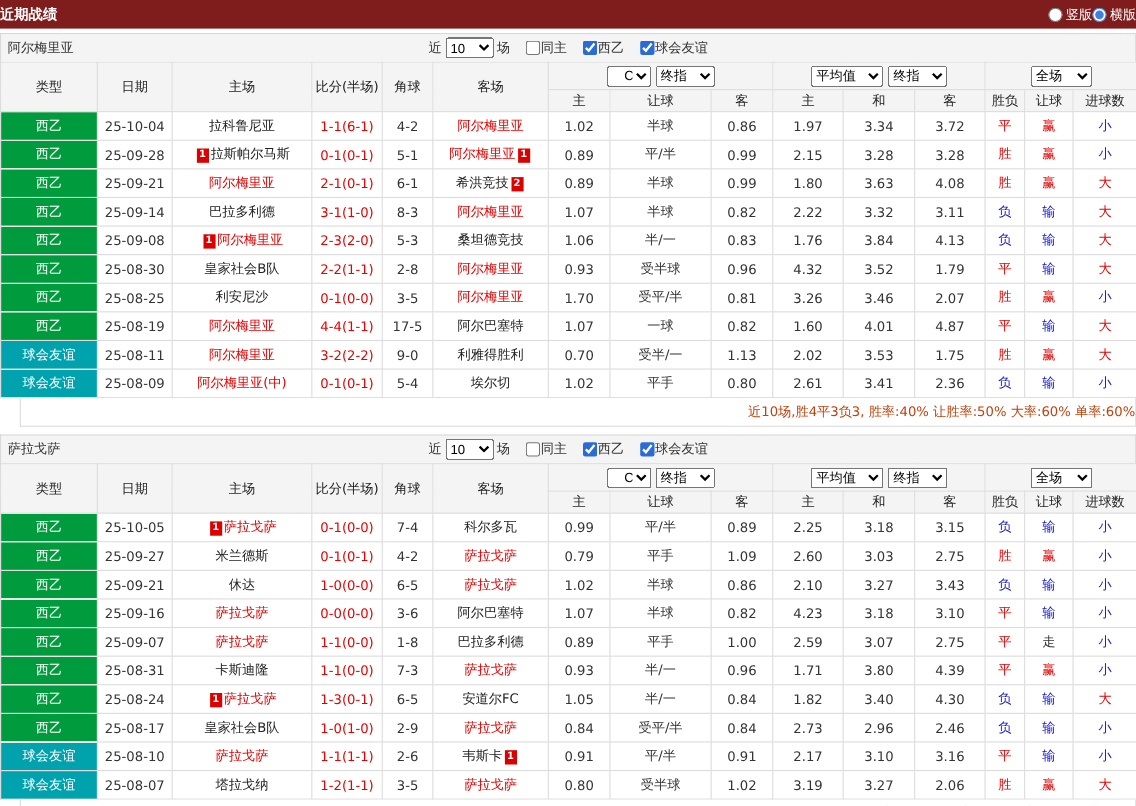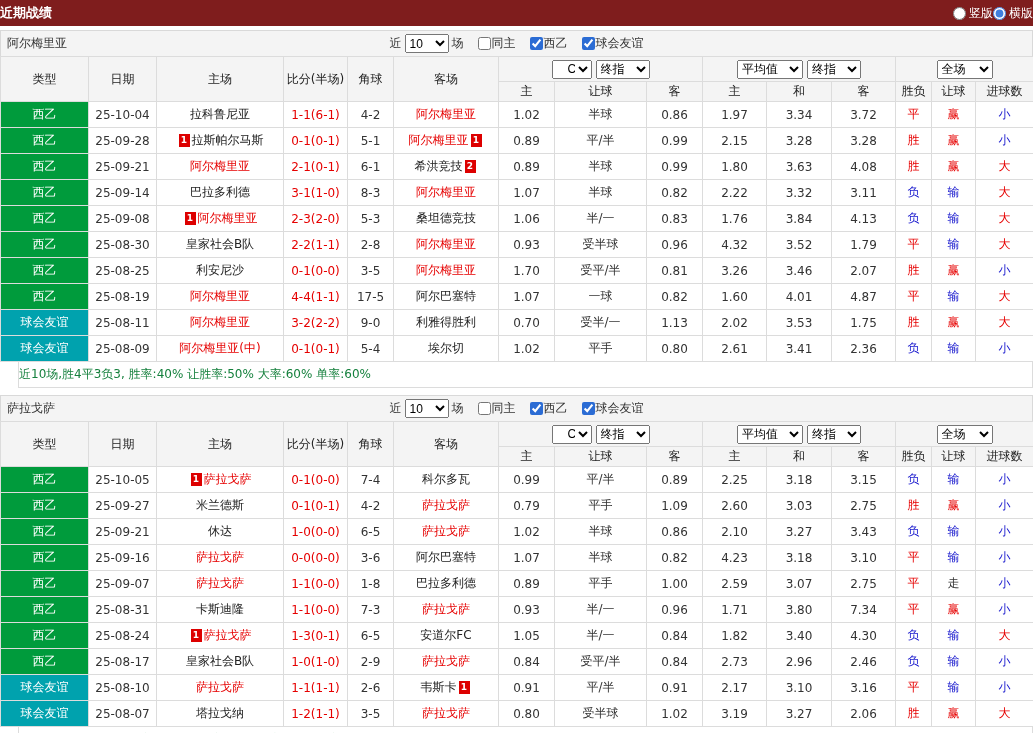--- a/index.html
+++ b/index.html
@@ -79,22 +79,22 @@
     text-align: center;
     margin: 0 2px;
     vertical-align: 1px;
   }
   .c-red { color: #e60000; }
   .c-blue { color: #1515cd; }
   .c-dark { color: #333333; }
 
   .summary {
     height: 26px; line-height: 25px;
-    text-align: left;
-    color: #15803d;
+    text-align: right;
+    color: #c2410c;
     border: 1px solid #dcdcdc;
     border-top: none;
     background: #fff;
     margin-left: 18px;
   }
 </style>
 </head>
 <body>
 
 <div class="page" data-name="recent-results-page">
@@ -504,21 +504,21 @@
               <td class="date-cell" data-name="date-cell">25-08-31</td>
               <td class="team-cell" data-name="home-team-cell"><span data-name="home-team-name">卡斯迪隆</span></td>
               <td class="score-cell" data-name="score-cell">1-1(0-0)</td>
               <td class="corners-cell" data-name="corners-cell">7-3</td>
               <td class="team-cell" data-name="away-team-cell"><span class="subject" data-name="away-team-name">萨拉戈萨</span></td>
               <td class="odds-cell" data-name="handicap-home-odds">0.93</td>
               <td class="odds-cell" data-name="handicap-line">半/一</td>
               <td class="odds-cell" data-name="handicap-away-odds">0.96</td>
               <td class="odds-cell" data-name="avg-home-odds">1.71</td>
               <td class="odds-cell" data-name="avg-draw-odds">3.80</td>
-              <td class="odds-cell" data-name="avg-away-odds">7.34</td>
+              <td class="odds-cell" data-name="avg-away-odds">4.39</td>
               <td class="res-cell c-red" data-name="result-outcome">平</td>
               <td class="res-cell c-red" data-name="result-handicap">赢</td>
               <td class="res-cell c-blue" data-name="result-goals">小</td>
             </tr>
             <tr data-name="match-row">
               <td class="type-cell" data-name="league-type-cell" style="background: rgb(0, 155, 60);">西乙</td>
               <td class="date-cell" data-name="date-cell">25-08-24</td>
               <td class="team-cell" data-name="home-team-cell"><span class="badge" data-name="red-card-badge">1</span><span class="subject" data-name="home-team-name">萨拉戈萨</span></td>
               <td class="score-cell" data-name="score-cell">1-3(0-1)</td>
               <td class="corners-cell" data-name="corners-cell">6-5</td>

